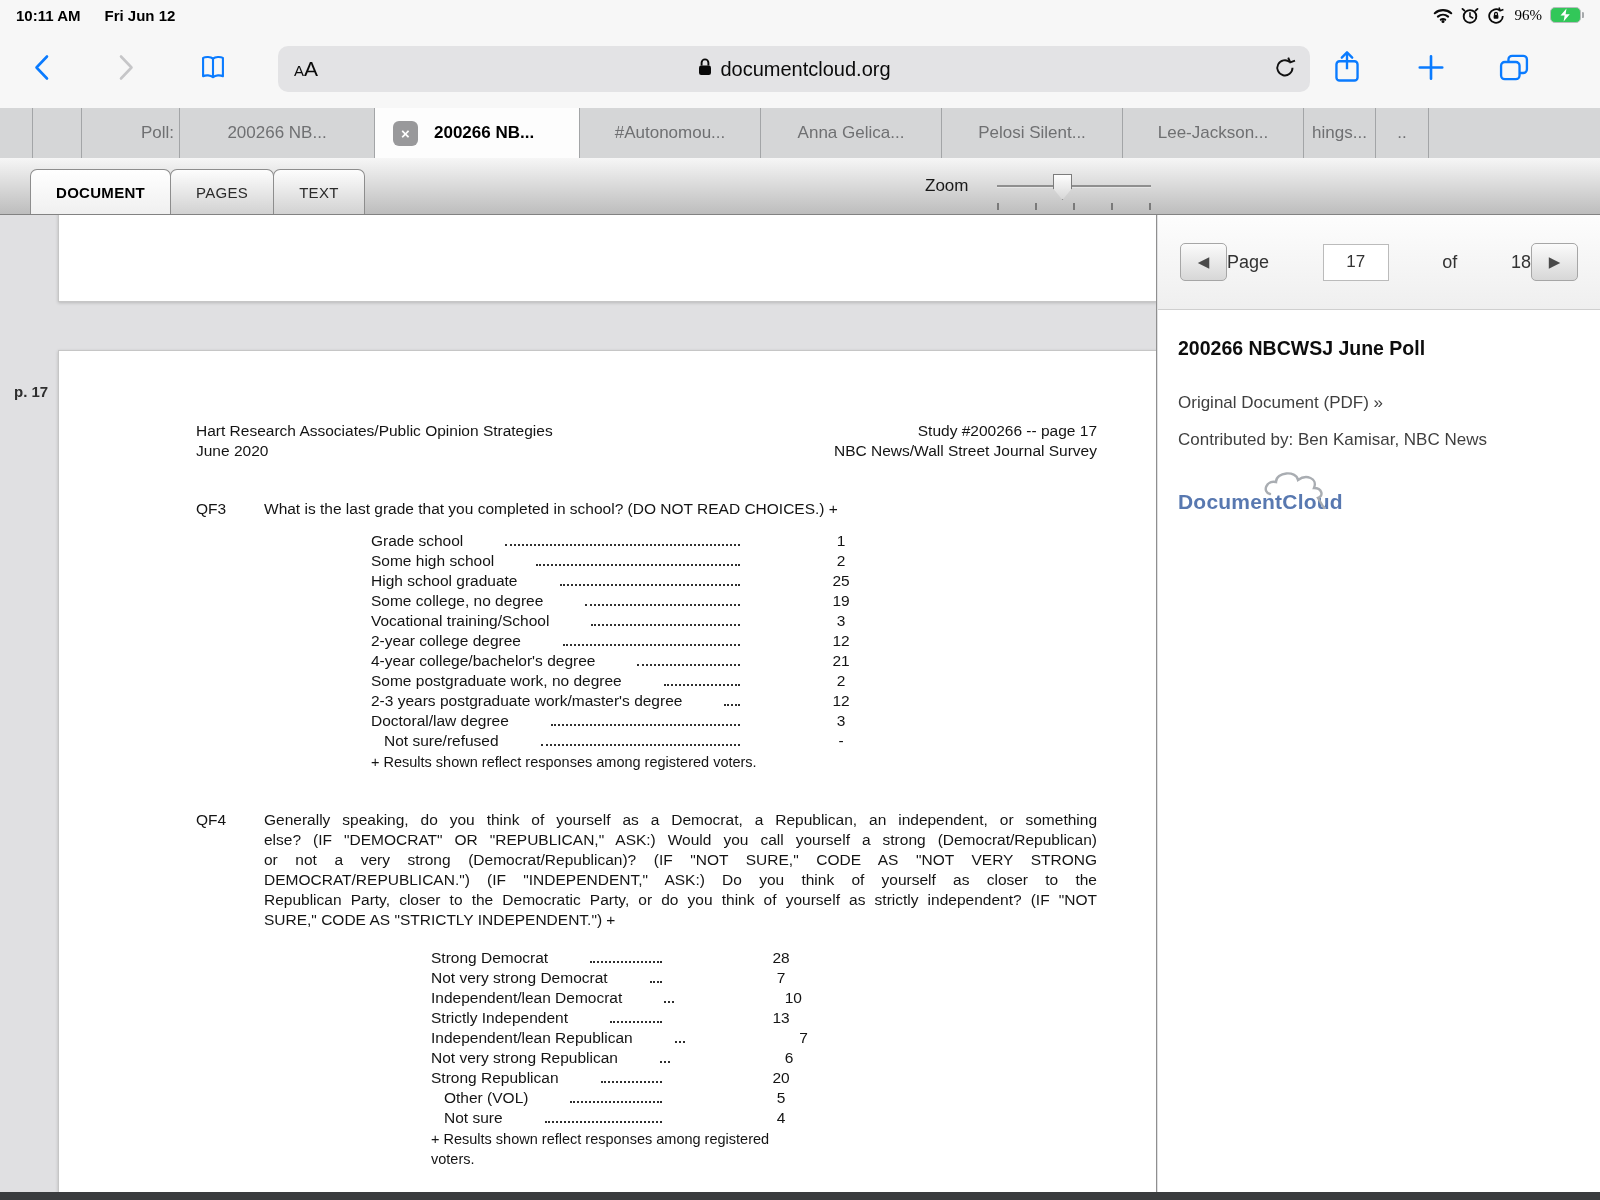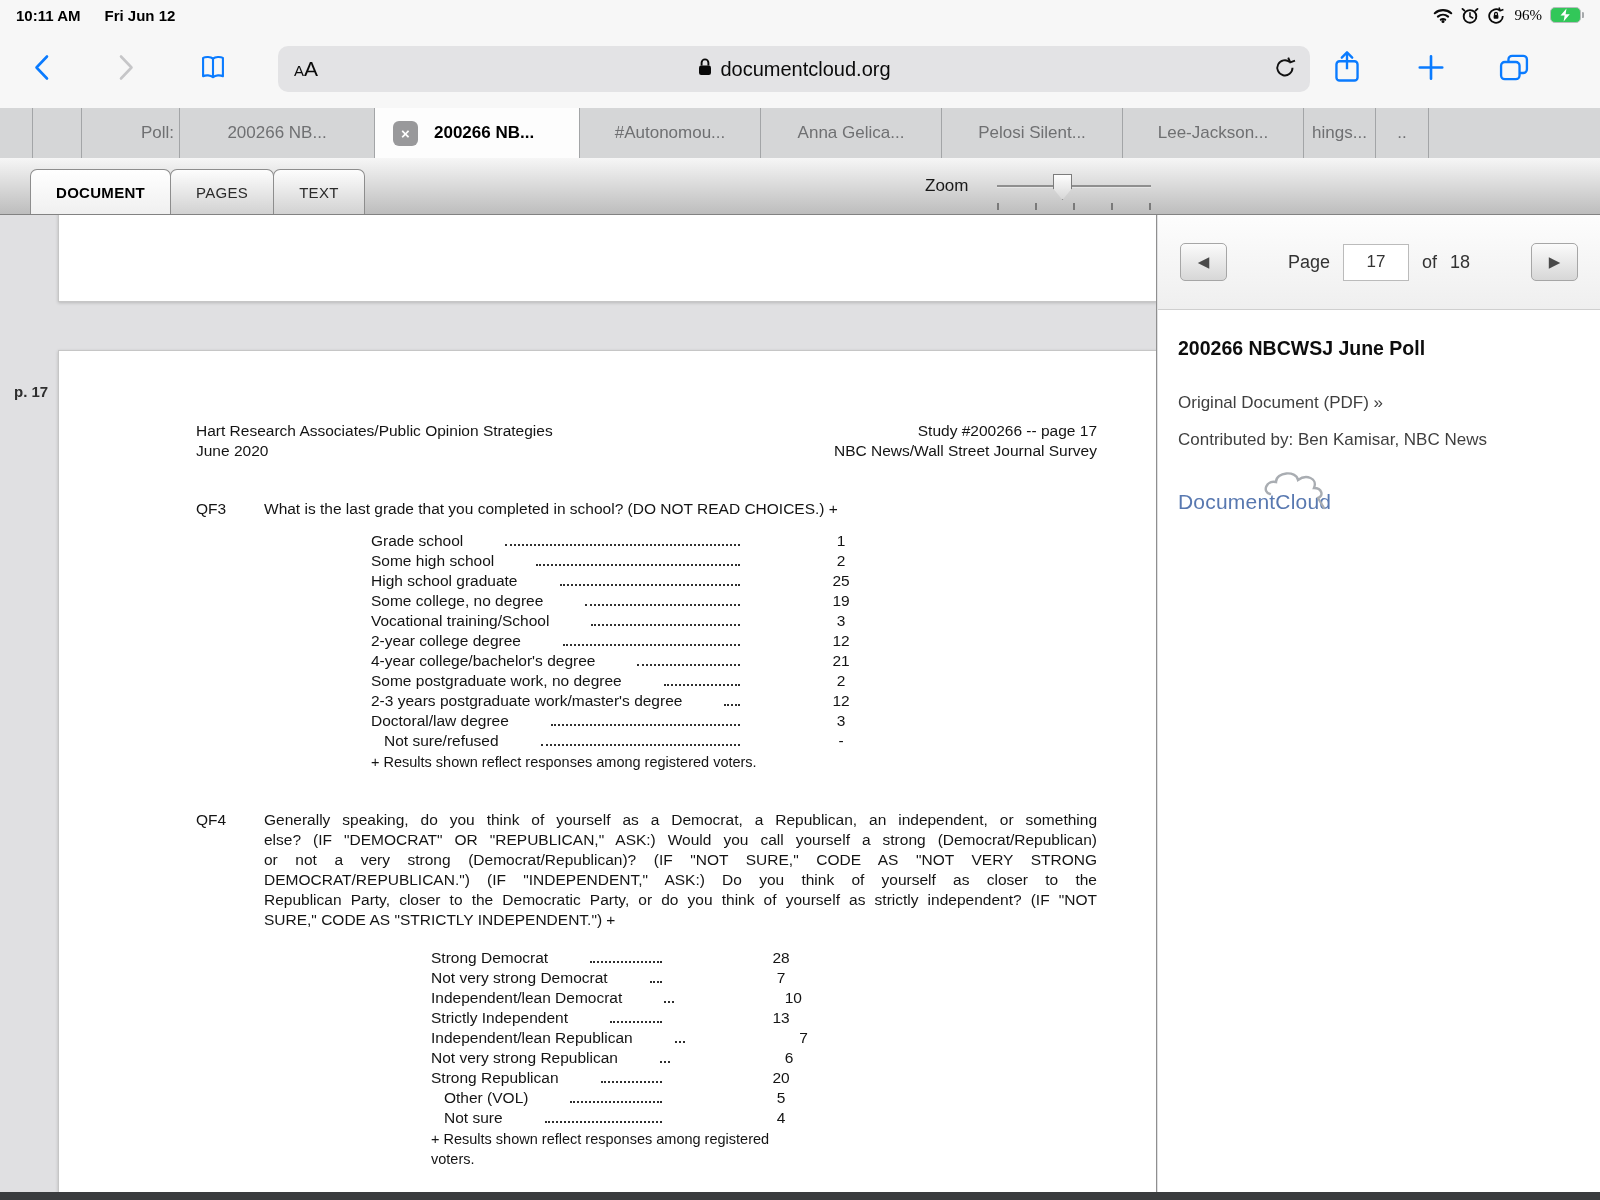--- a/index.html
+++ b/index.html
@@ -96,30 +96,30 @@
   .rvalue { width:44px; flex:none; text-align:center; }
   .footnote { font-size:14.5px; margin-top:1px; }
 
   
   .sidebar { position:absolute; left:1158px; right:0; top:215px; bottom:8px; background:#fff; }
   .pagenav { height:95px; border-bottom:1px solid #cfcfcf; background:linear-gradient(#fdfdfd,#efefef);
     display:flex; align-items:center; padding:0 22px; }
   .navbtn { width:47px; height:38px; flex:none; border:1px solid #a6a6a6; border-radius:5px;
     background:linear-gradient(#fbfbfb,#d7d7d7); color:#4a4a4a; font-size:15px;
     display:flex; align-items:center; justify-content:center; cursor:pointer; }
-  .pn-mid { flex:1; display:flex; align-items:center; justify-content:center; gap:13px;
+  .pn-mid { flex:1; display:flex; align-items:center; justify-content:space-between; gap:13px;
     font-size:18px; color:#333; }
   .page-input { width:66px; height:37px; border:1px solid #bbb; text-align:center; font-size:17px;
     color:#333; background:#fff; font-family:Liberation Sans, sans-serif; }
   .sb-body { padding:13px 22px 0 20px; }
   .sb-title { font-size:19.5px; font-weight:700; color:#0d0d0d; margin-top:14px; }
   .sb-link { margin-top:33px; font-size:17px; color:#3f3f3f; cursor:pointer; }
   .sb-contrib { margin-top:17px; font-size:17px; color:#3f3f3f; }
   .dc-logo { margin-top:26px; position:relative; width:230px; height:40px; }
-  .dc-logo-text { font-size:21px; font-weight:400; color:#5878b0; letter-spacing:.2px;
+  .dc-logo-text { font-size:21px; font-weight:700; color:#5878b0; letter-spacing:.2px;
     position:absolute; left:0; bottom:2px; }
   .dc-cloud { position:absolute; left:84px; top:-8px; }
 
   .bottombar { position:absolute; bottom:0; left:0; right:0; height:8px; background:#3a3c3e; }
 </style>
 </head>
 <body>
 
 <div class="statusbar">
   <div class="sb-left">

